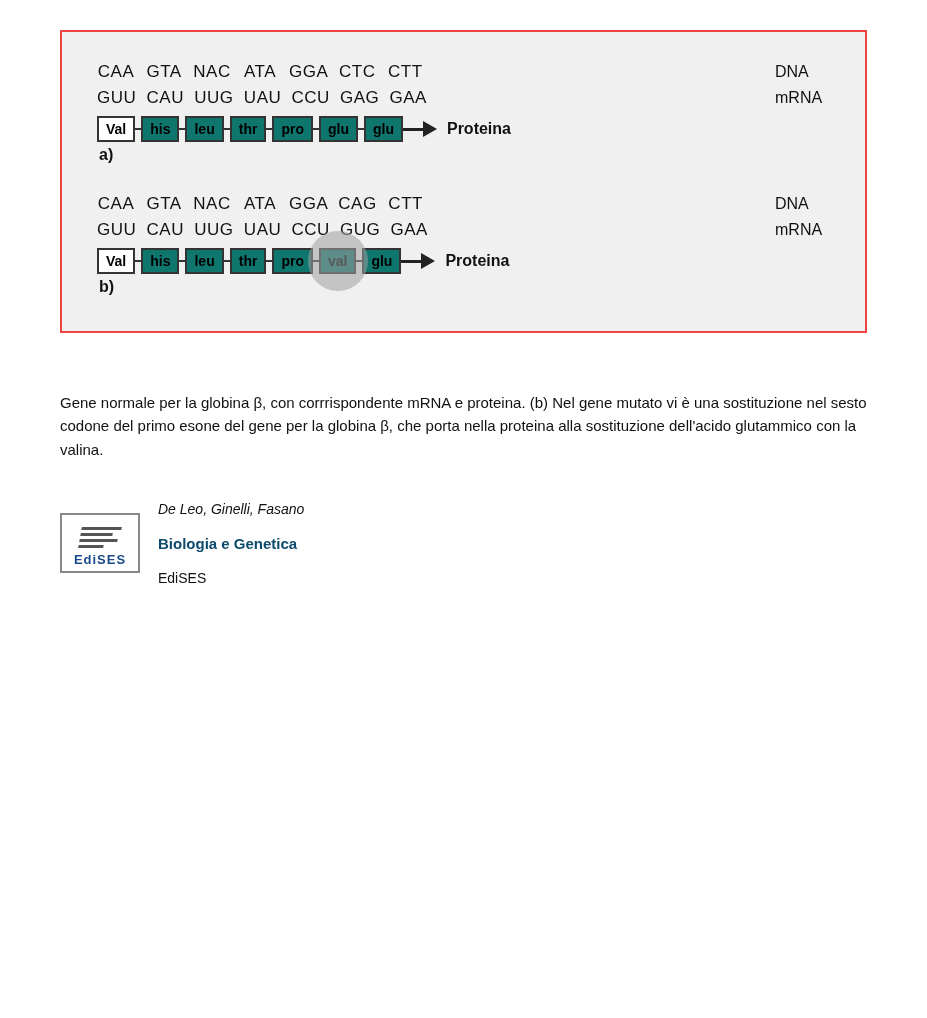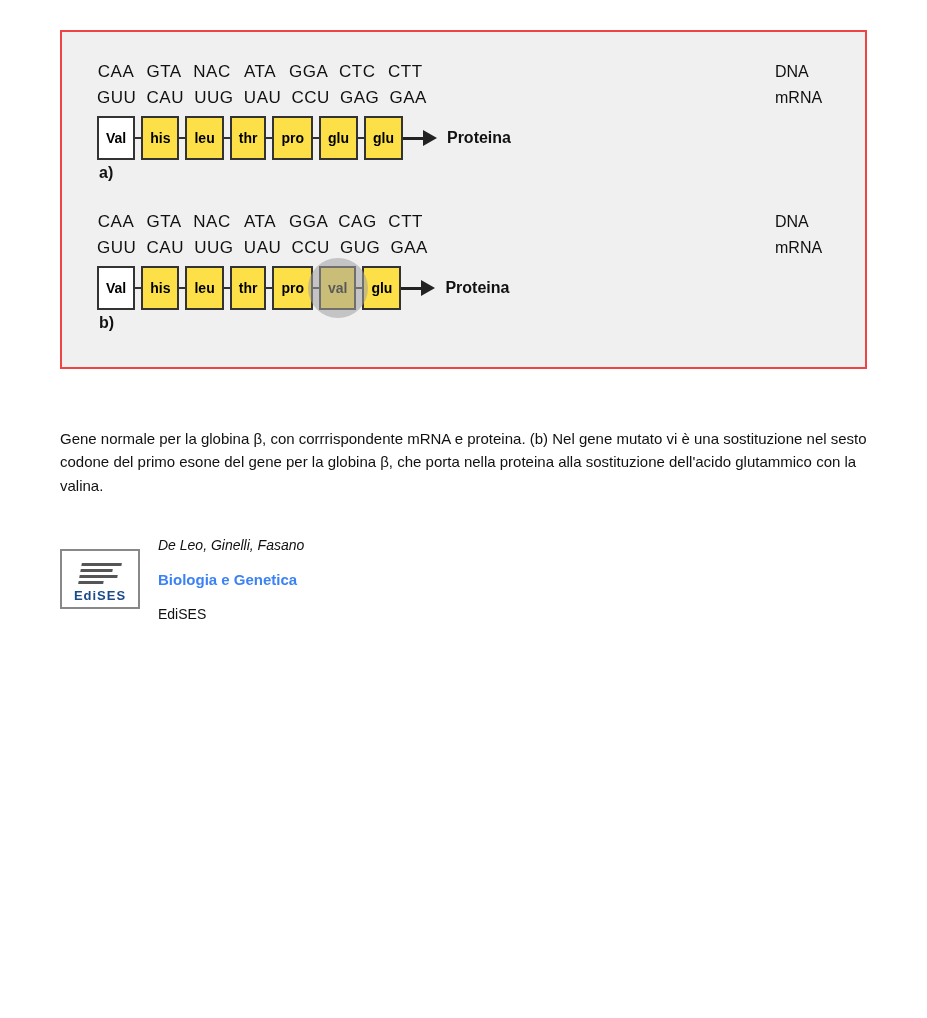--- a/index.html
+++ b/index.html
@@ -69,29 +69,29 @@
       display: flex;
       align-items: center;
       position: relative;
     }
 
     .aa-box {
       border: 2px solid #333;
       background: #fff;
       font-size: 14px;
       font-weight: bold;
-      padding: 12px 7px;
+      padding: 3px 7px;
       min-width: 36px;
       text-align: center;
       position: relative;
       z-index: 1;
     }
 
     .aa-box.highlighted {
-      background: #fde047;
+      background: #0f766e;
     }
 
     .connector {
       width: 6px;
       height: 2px;
       background: #333;
     }
 
     .chain-line {
       height: 3px;
@@ -219,21 +219,21 @@
 
     .pub-authors {
       font-size: 14px;
       font-style: italic;
       color: #111;
     }
 
     .pub-title {
       font-size: 15px;
       font-weight: bold;
-      color: #3b82f6;
+      color: #0c4a6e;
     }
 
     .pub-name {
       font-size: 14px;
       color: #111;
     }
   </style>
 </head>
 <body>
 

